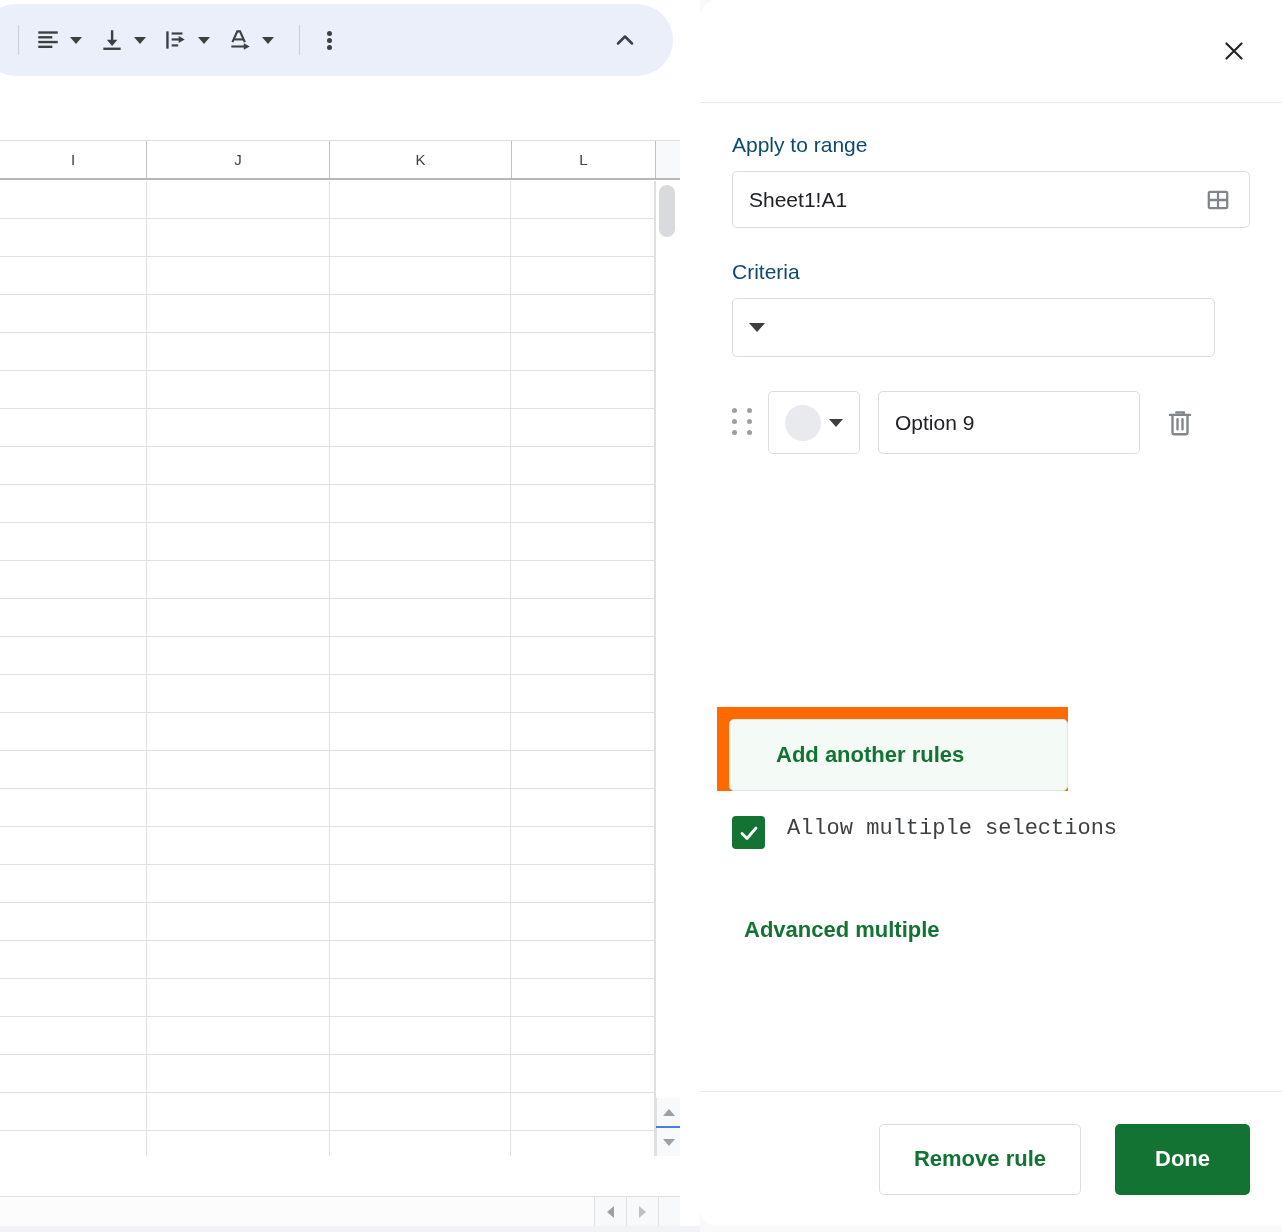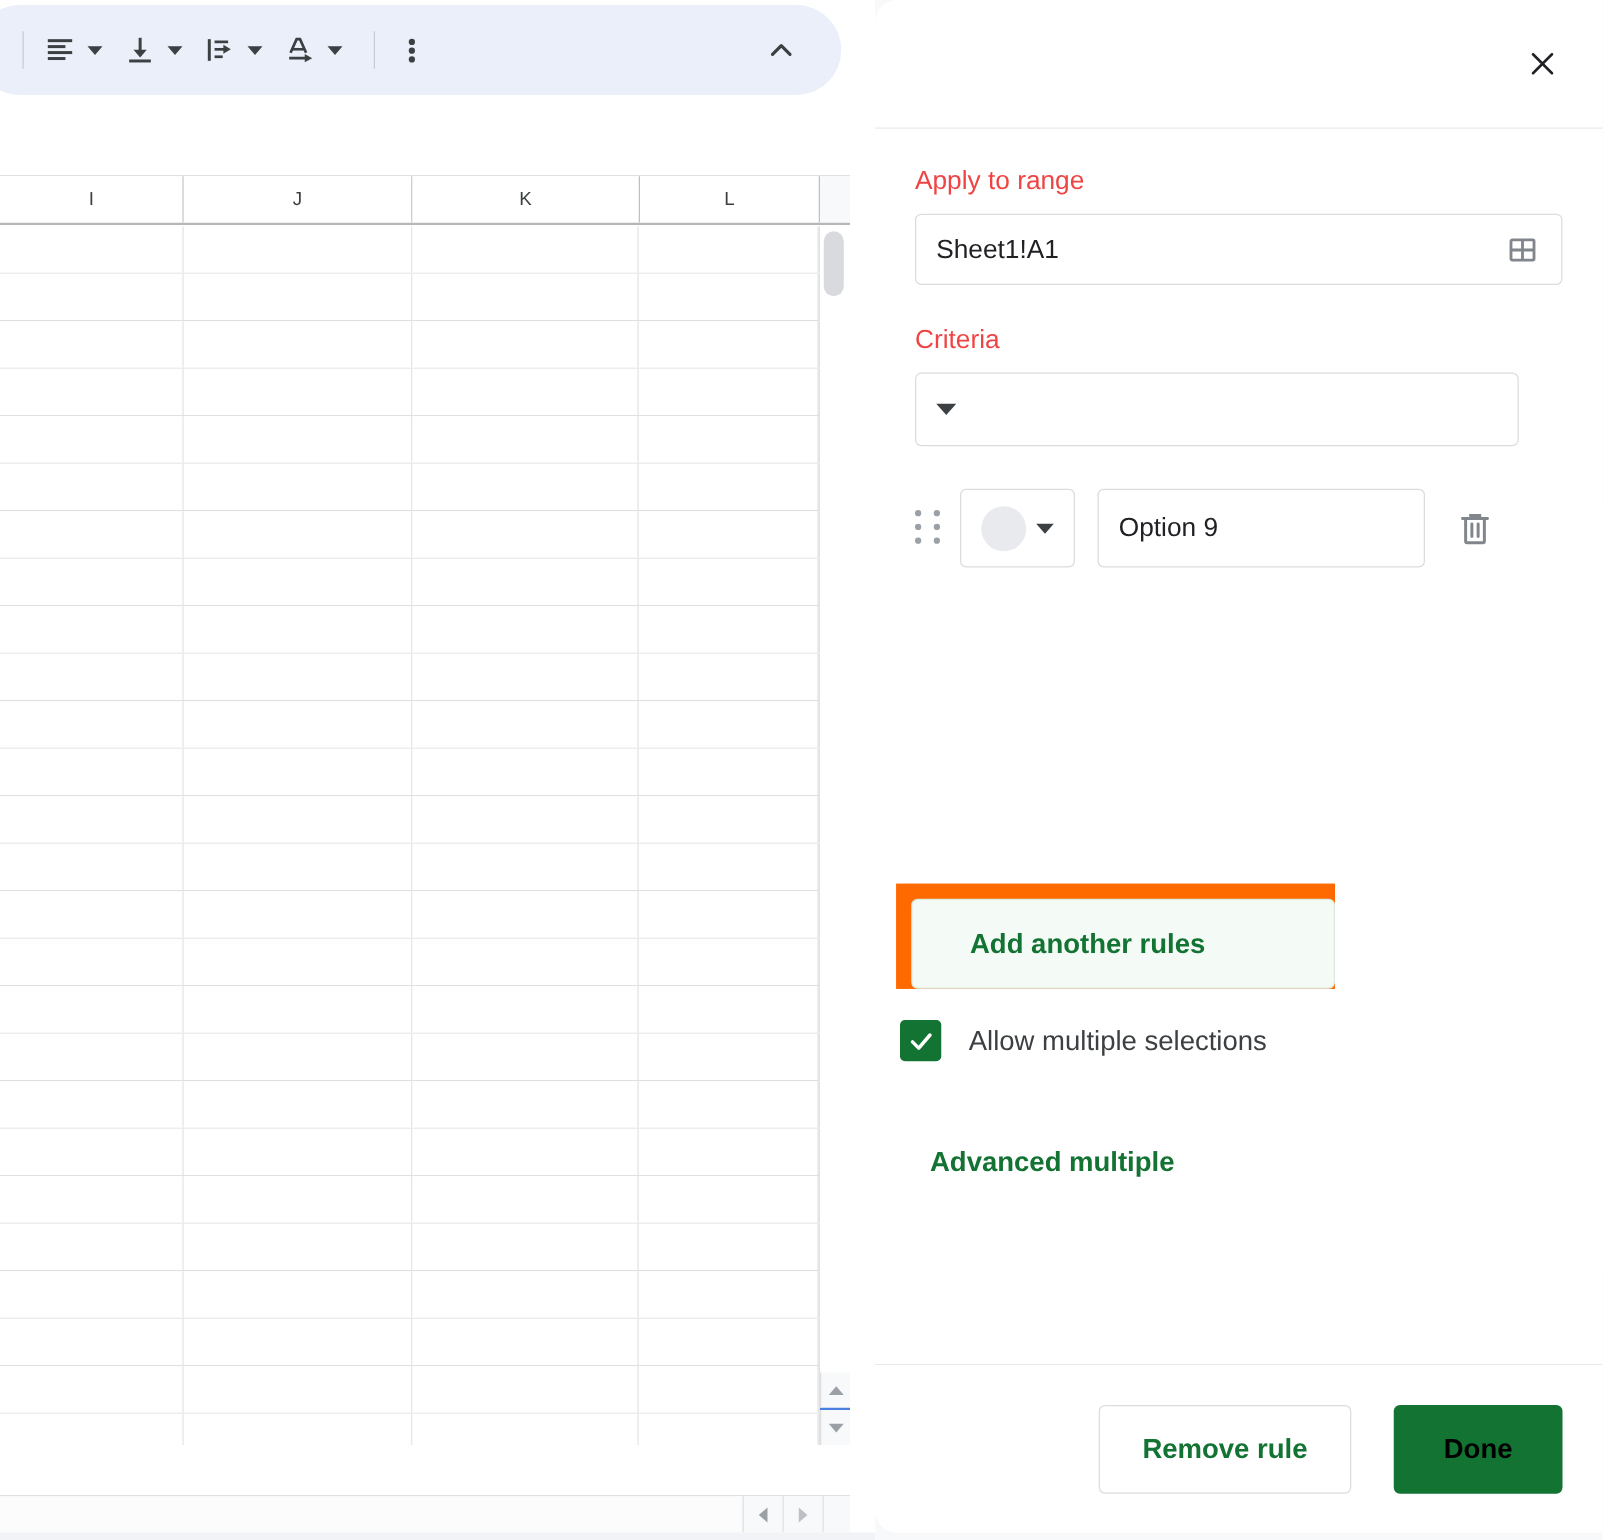--- a/index.html
+++ b/index.html
@@ -156,21 +156,21 @@
   #panel-close {
     position: absolute; right: 28px; top: 50%; transform: translateY(-50%);
     width: 40px; height: 40px;
     display:flex; align-items:center; justify-content:center;
     cursor: pointer; border-radius: 50%;
   }
 
   #panel-body { padding: 30px 32px 0 32px; position: relative; }
 
   .field-label {
-    font-size: 21px; color: #ef4444; margin-bottom: 14px;
+    font-size: 21px; color: #0c4a6e; margin-bottom: 14px;
   }
   #range-box {
     position: relative;
     height: 57px; border: 1px solid #dadce0; border-radius: 5px;
     display: flex; align-items: center; padding: 0 16px;
     background: #fff;
   }
   #range-value { font-size: 21px; color: #202124; flex: 1; }
   #range-picker { width: 30px; height: 30px; display:flex; align-items:center; justify-content:center; cursor:pointer;}
 
@@ -234,22 +234,22 @@
     position: absolute; left: 6px; top: 6px;
     width: 339px; height: 72px;
     background: #f4faf5; border: 1px solid #dbe9de; border-radius: 5px;
     display: flex; align-items: center; padding-left: 46px;
     font-size: 22px; font-weight: bold; color: #137333;
     cursor: pointer;
   }
 
   
   #allow-row {
-    position: absolute; left: 20px; top: 713px;
-    display: flex; align-items: center; cursor: pointer;
+    position: absolute; left: 32px; top: 713px;
+    display: flex; cursor: pointer; font-family: Liberation Mono, monospace;
   }
   #allow-box {
     width: 33px; height: 33px; border-radius: 4px; background: #137333;
     display: flex; align-items: center; justify-content: center;
     margin-right: 22px;
   }
   #allow-label { font-size: 22px; color: #3c4043; }
 
   #advanced {
     position: absolute; left: 44px; top: 814px;
@@ -267,21 +267,21 @@
   }
   #btn-remove {
     height: 71px; padding: 0 34px;
     border: 1px solid #dadce0; border-radius: 5px; background: #fff;
     font-size: 22px; font-weight: bold; color: #137333; cursor: pointer;
     display: flex; align-items: center;
   }
   #btn-done {
     height: 71px; padding: 16px 40px;
     border: none; border-radius: 5px; background: #137333;
-    font-size: 22px; font-weight: bold; color: #000000; cursor: pointer;
+    font-size: 22px; font-weight: bold; color: #ffffff; cursor: pointer;
     display: flex; align-items: center; text-align: right;
   }
 </style>
 </head>
 <body>
 
 <div id="root">
 
   <div id="sheet-area">
 

